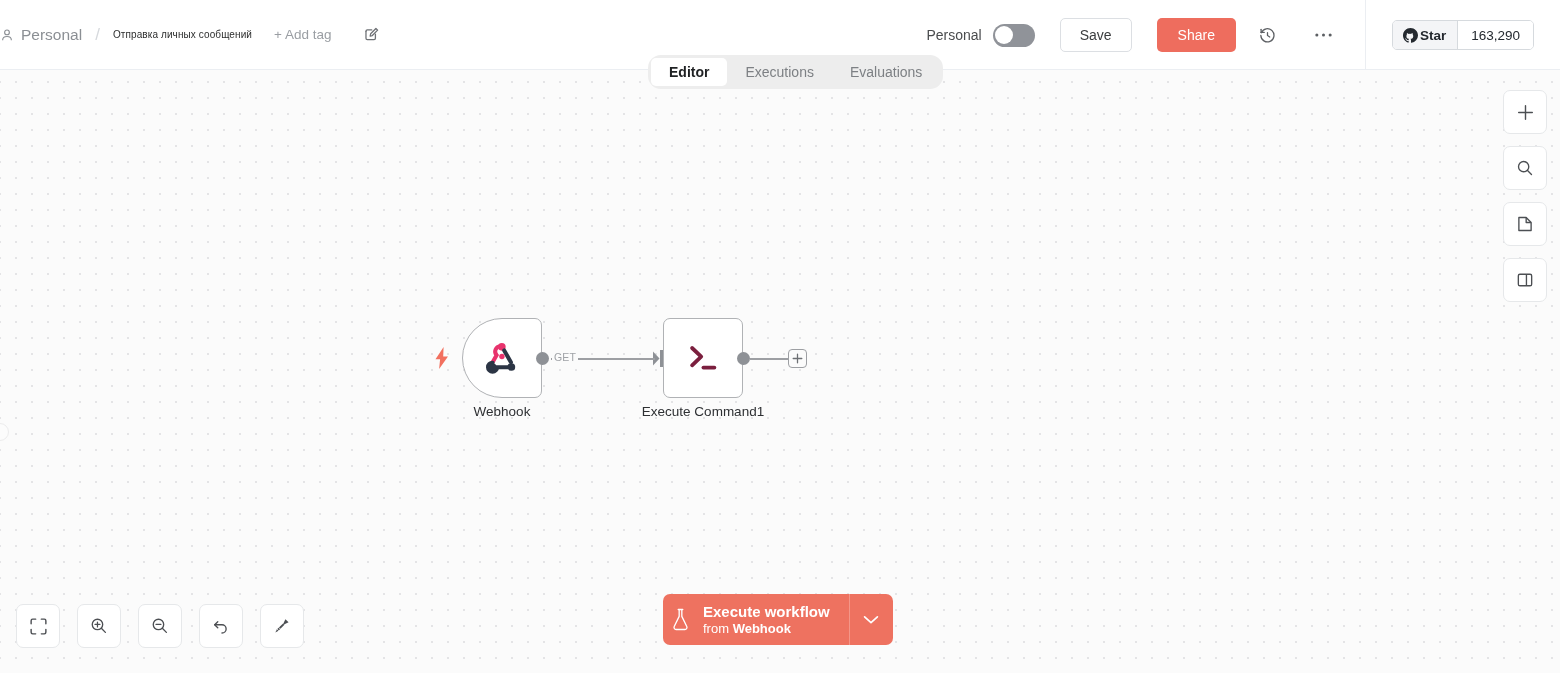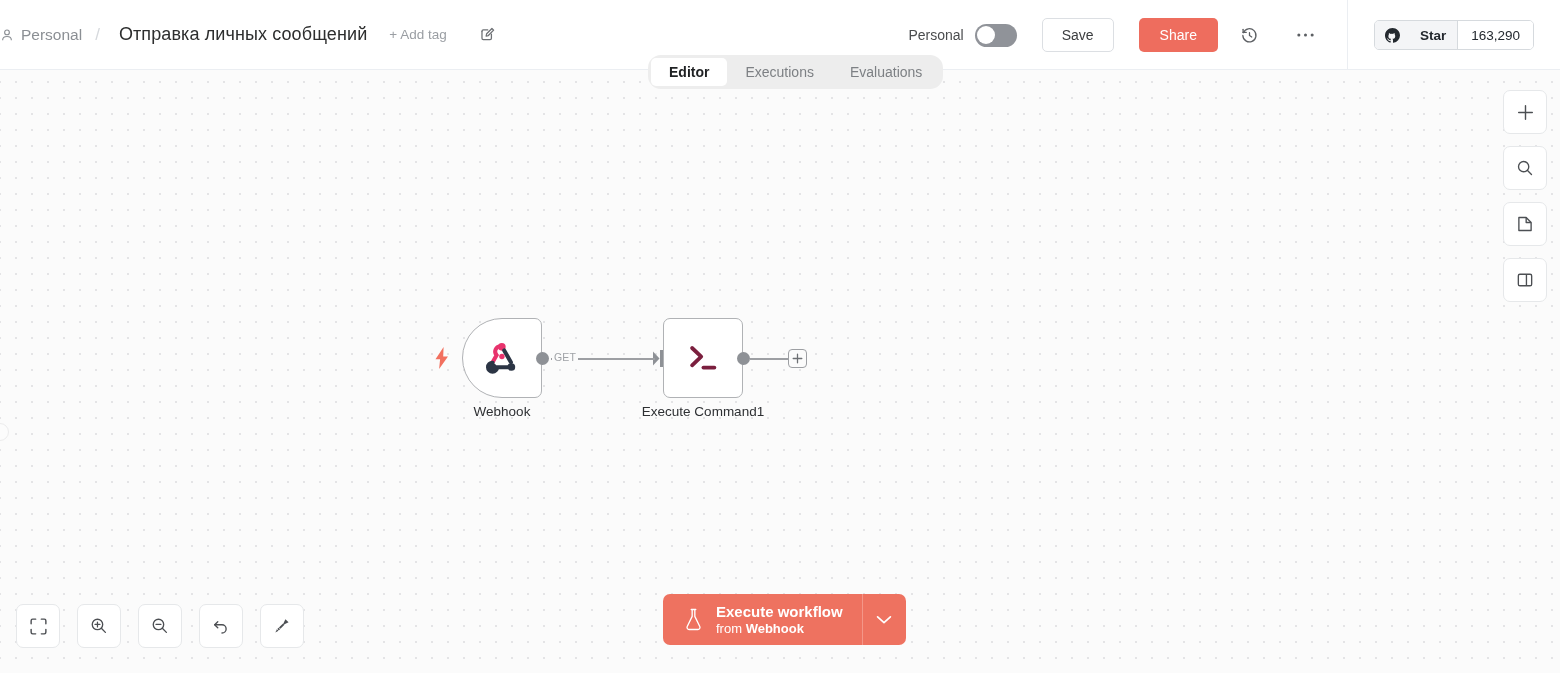--- a/index.html
+++ b/index.html
@@ -49,23 +49,22 @@
 
   .breadcrumb-sep {
     color: #d6d9dd;
     font-size: 17px;
     margin: 0 13px;
     font-weight: 300;
   }
 
   .workflow-name {
     color: #2d2e2e;
-    font-size: 18px;
+    font-size: 10px;
     letter-spacing: 0.1px;
-    margin-left: 6px;
   }
 
   .add-tag {
     color: #9a9ea3;
     font-size: 13.5px;
     margin-left: 22px;
     cursor: pointer;
   }
 
   .edit-icon-btn {
@@ -163,21 +162,21 @@
     margin-right: 26px;
     height: 30px;
     border: 1px solid #d6dade;
     border-radius: 5px;
     overflow: hidden;
     cursor: pointer;
   }
   .gh-left {
     display: flex;
     align-items: center;
-    gap: 20px;
+    gap: 2px;
     background: #f4f5f7;
     height: 100%;
     padding: 0 11px 0 10px;
     border-right: 1px solid #d6dade;
   }
   .gh-label {
     font-size: 13.5px;
     font-weight: bold;
     color: #24292f;
   }
@@ -373,21 +372,21 @@
     display: flex;
     border-radius: 7px;
     overflow: hidden;
     background: #ee7260;
     cursor: pointer;
   }
   .execute-main {
     display: flex;
     align-items: center;
     gap: 13px;
-    padding: 0 19px 0 21px;
+    padding: 0 19px 0 8px;
     height: 51px;
   }
   .execute-texts { display: flex; flex-direction: column; gap: 1px; }
   .execute-title {
     color: #ffffff;
     font-size: 15px;
     font-weight: bold;
     line-height: 17px;
   }
   .execute-sub {

